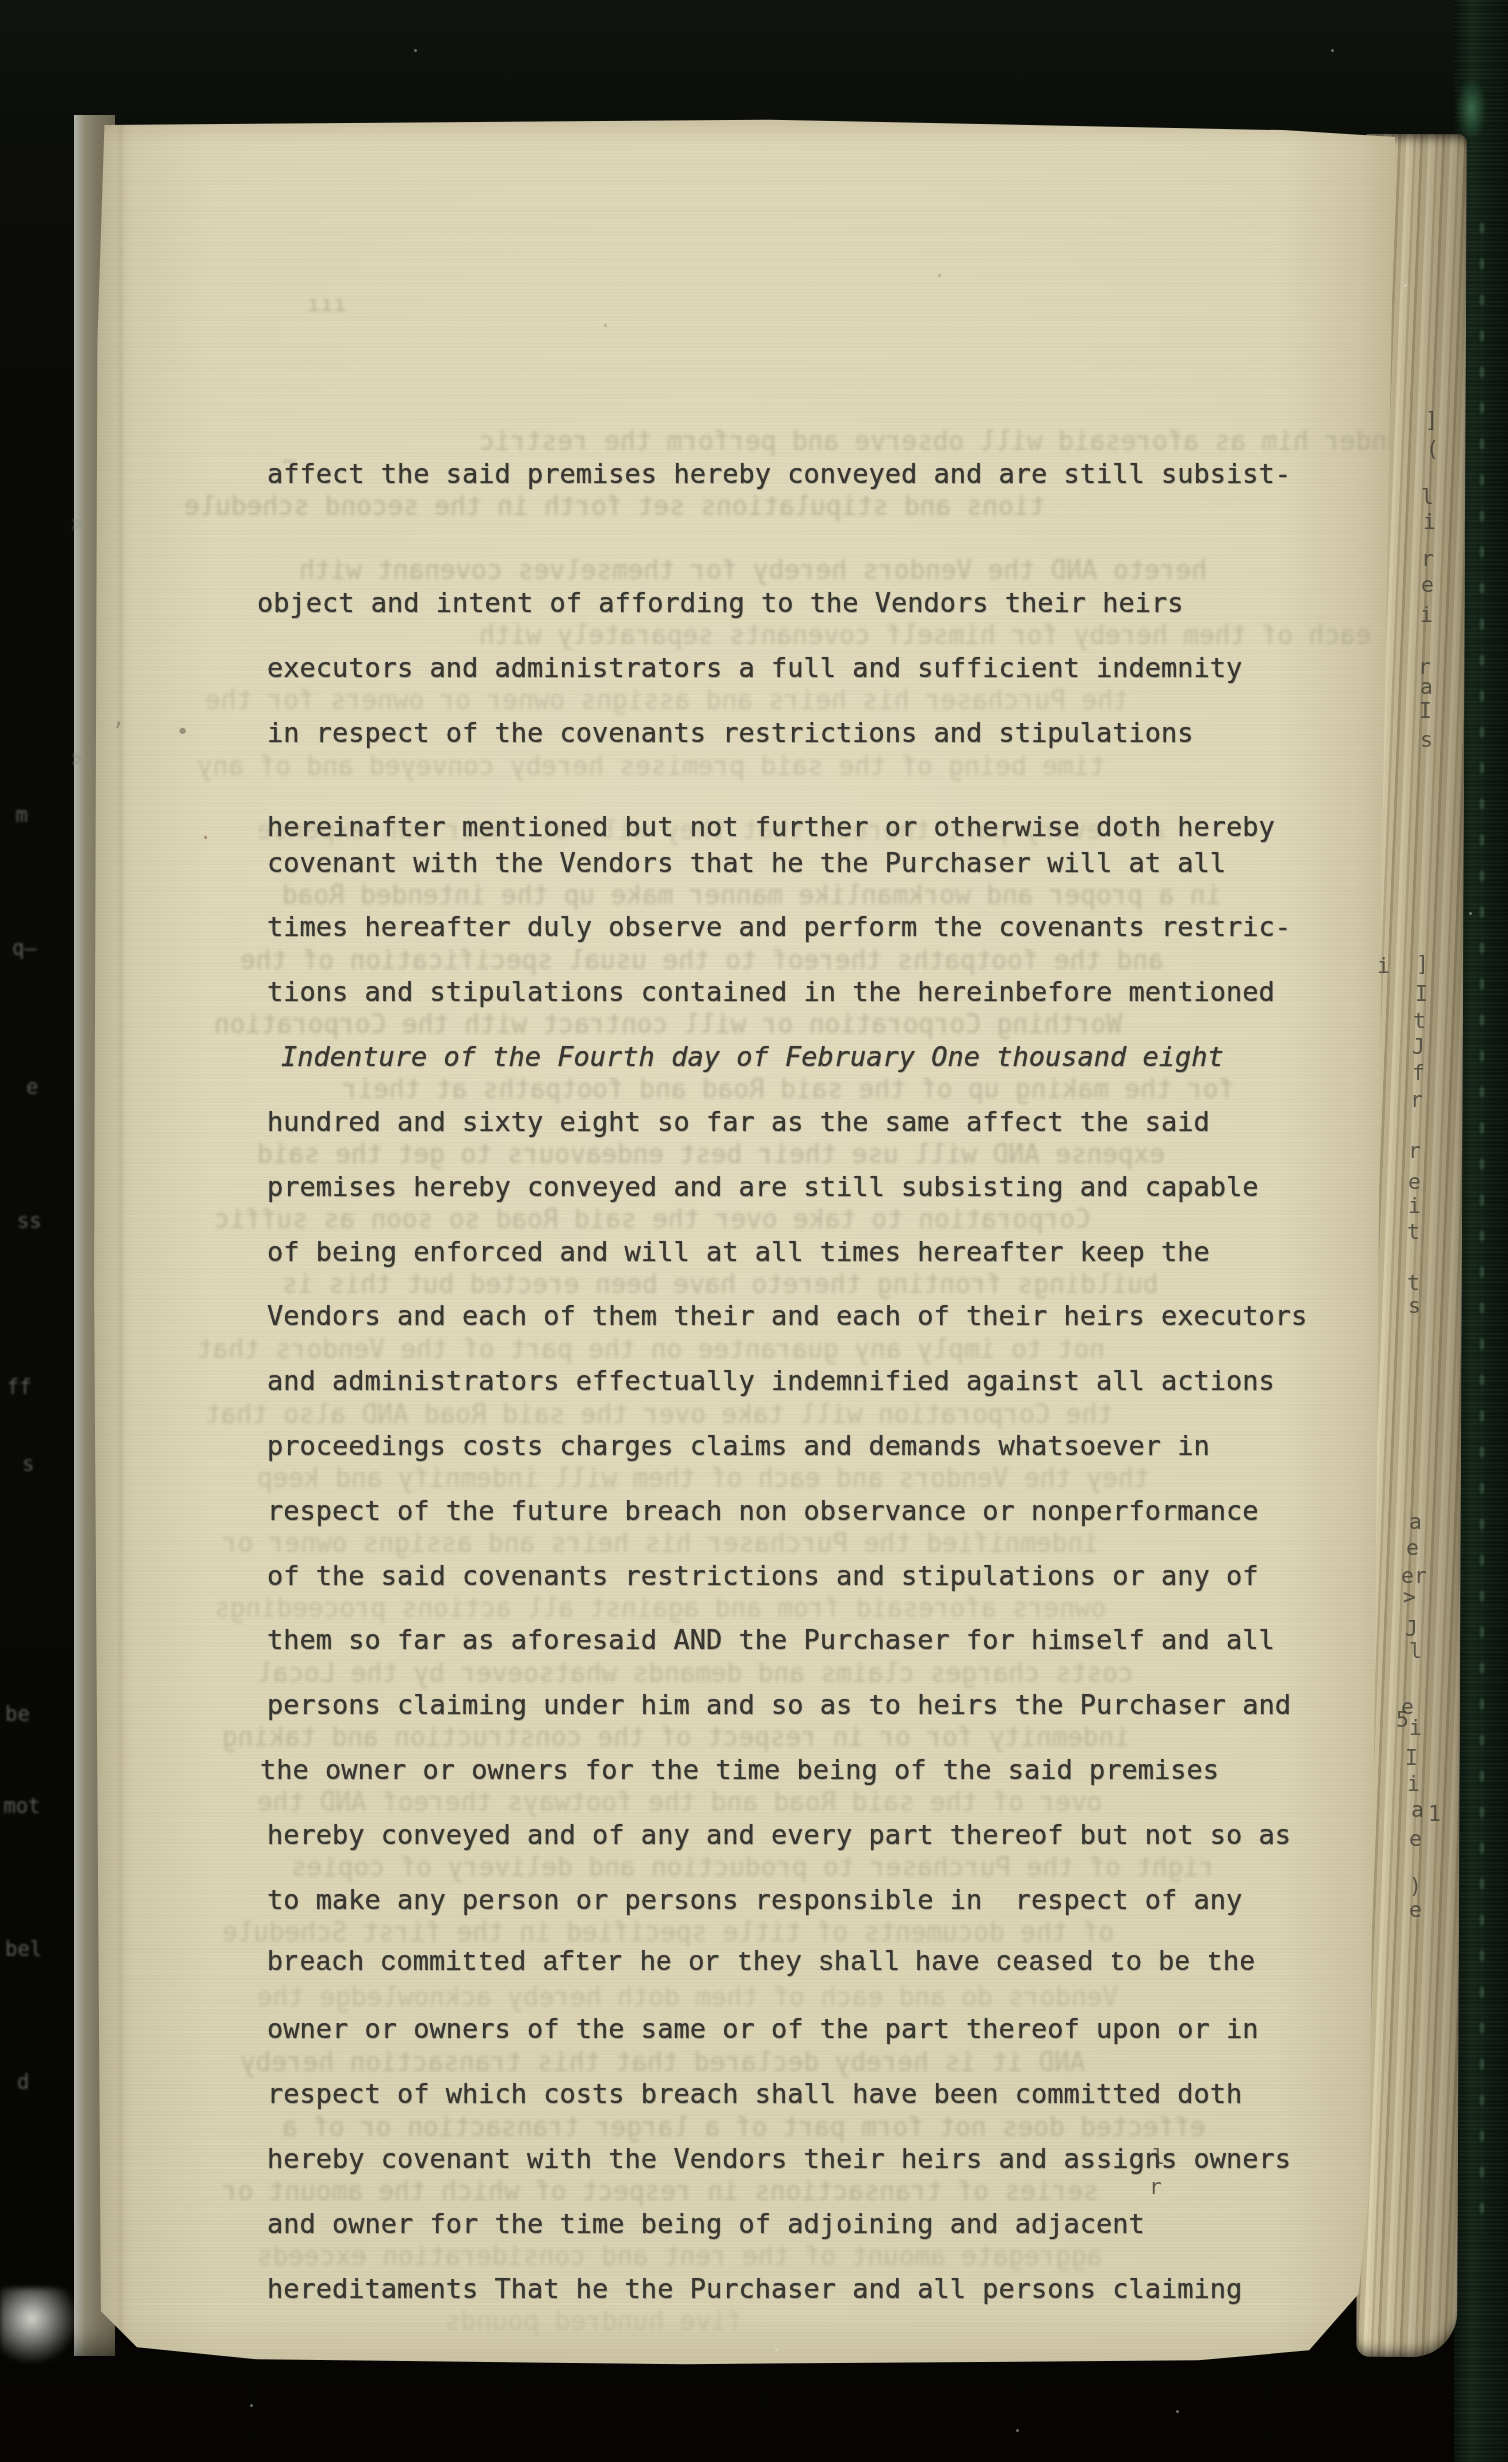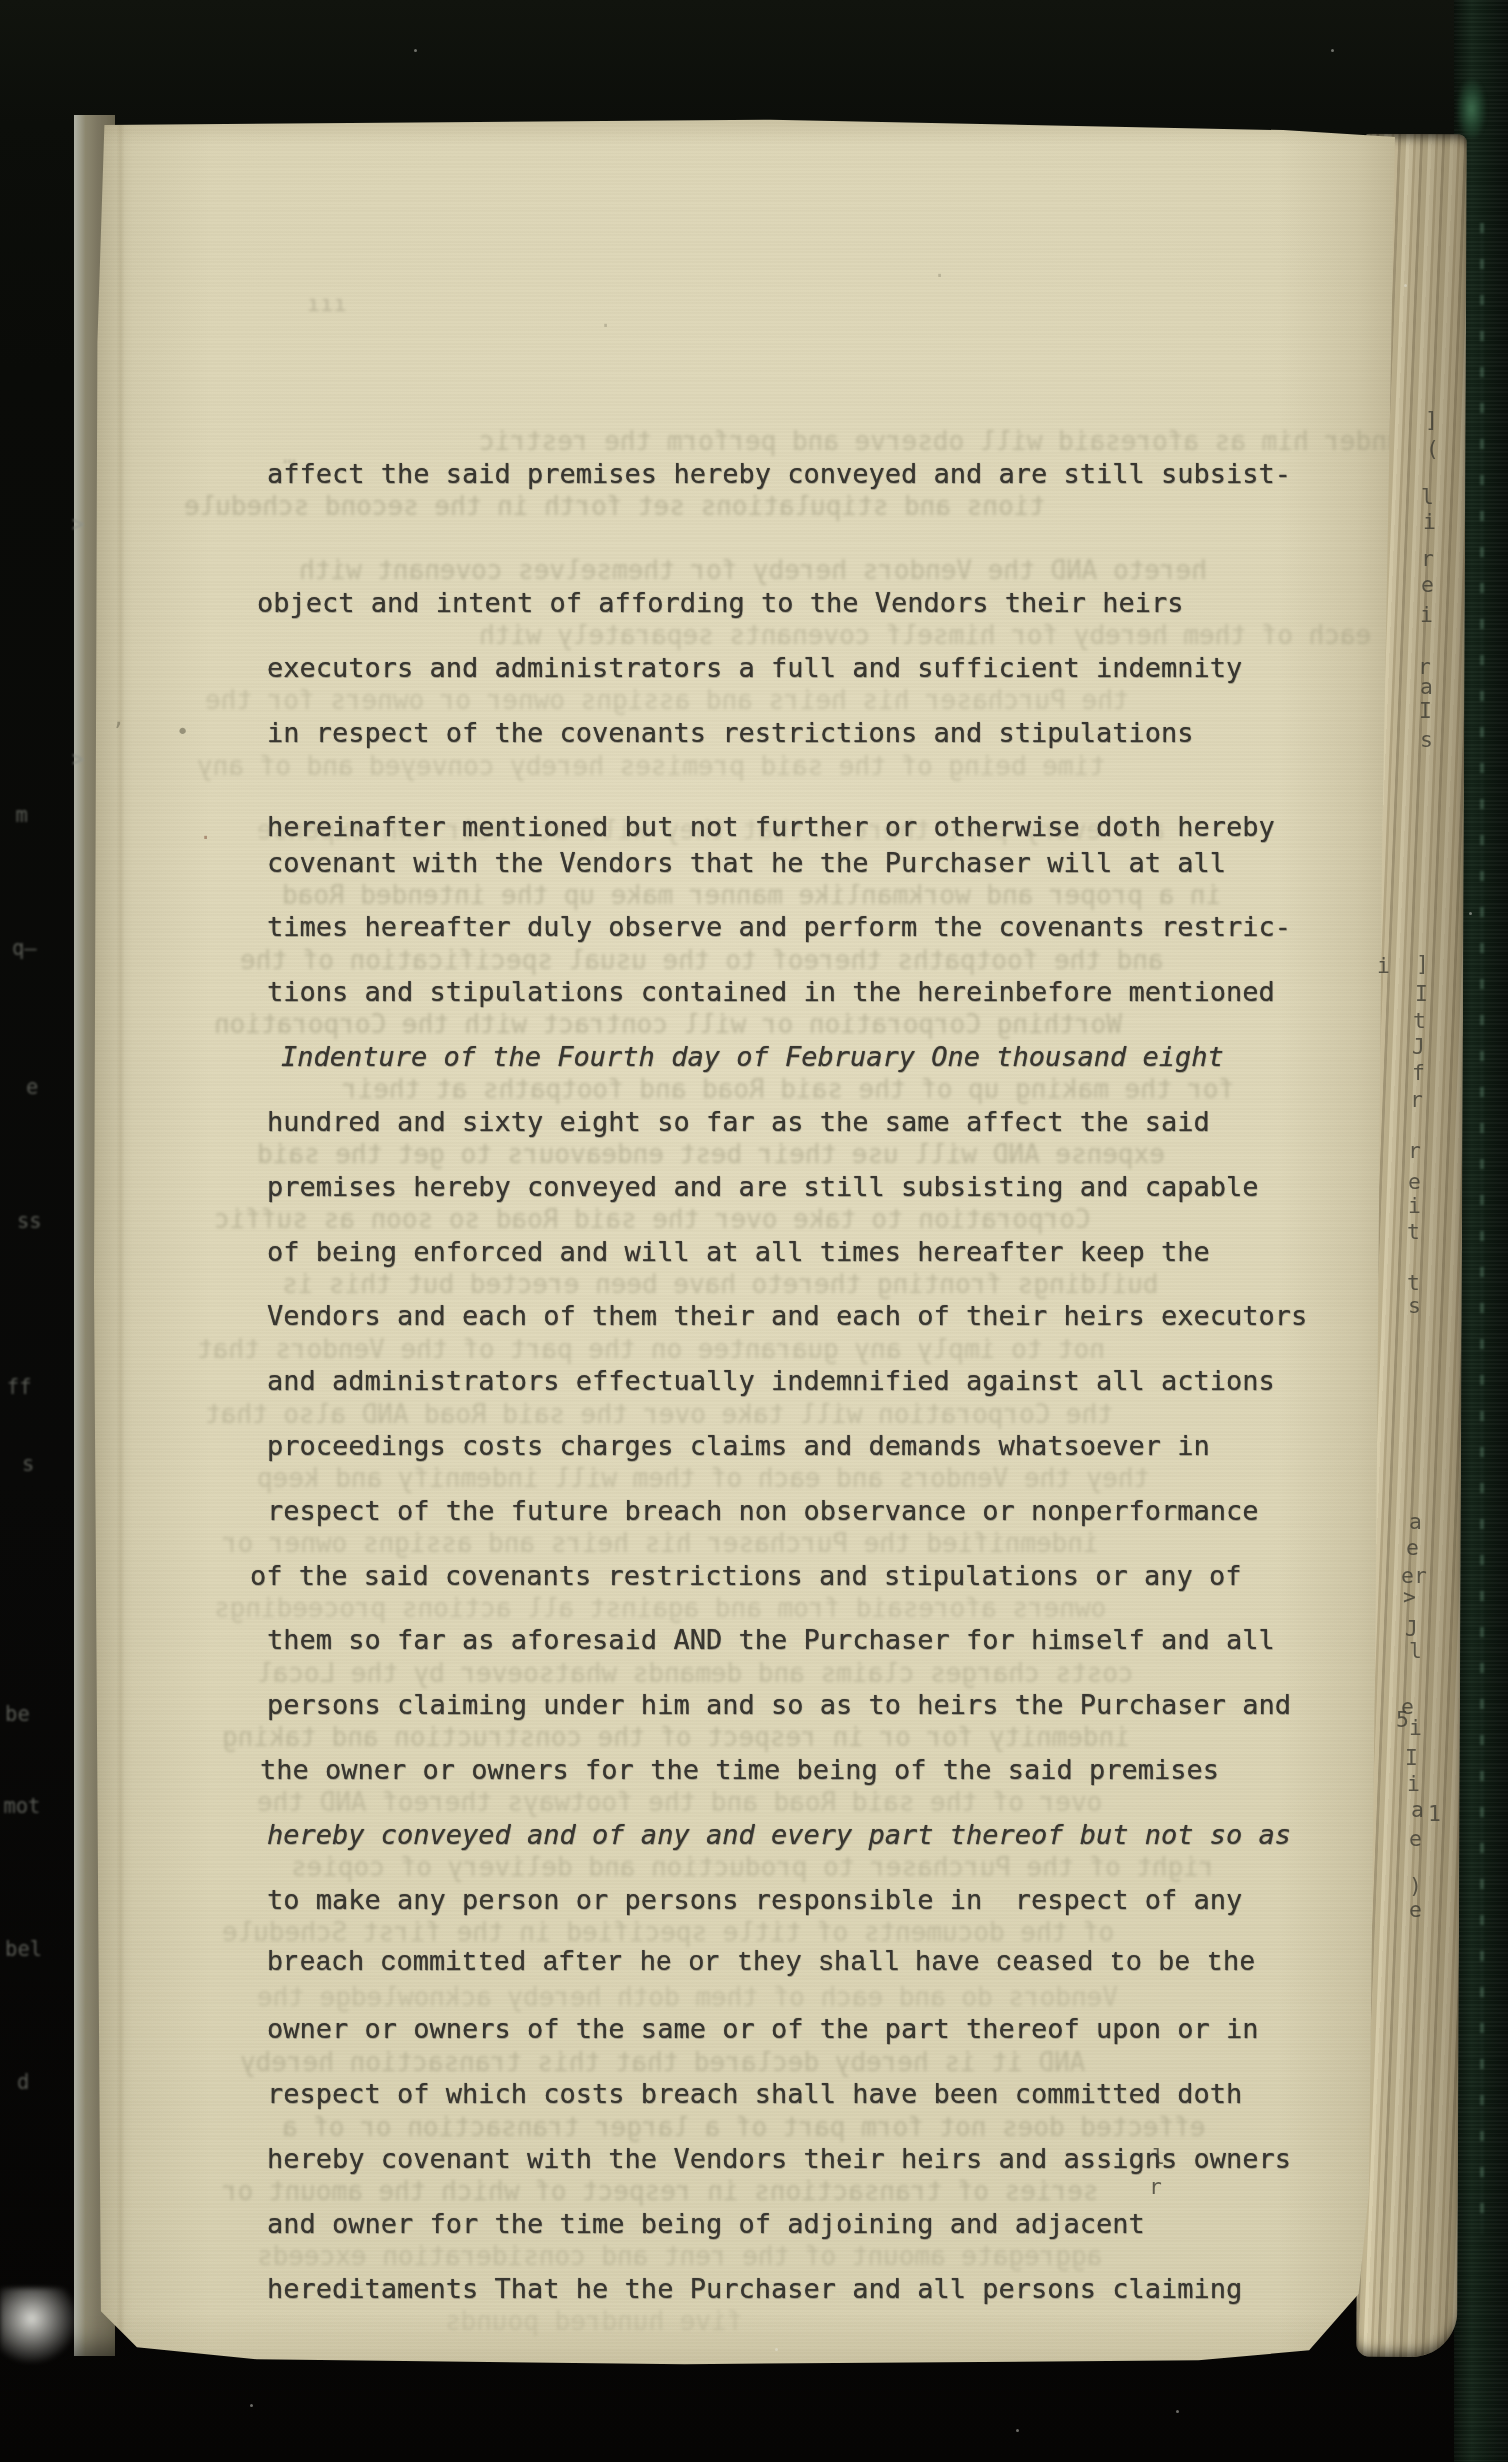--- a/index.html
+++ b/index.html
@@ -116,25 +116,25 @@
         <div class="tline" style="left: 173px; top: 800px;">times hereafter duly observe and perform the covenants restric-</div>
         <div class="tline" style="left: 173px; top: 865px;">tions and stipulations contained in the hereinbefore mentioned</div>
         <div class="tline" style="left: 187px; top: 930px; font-style: italic;">Indenture of the Fourth day of February One thousand eight</div>
         <div class="tline" style="left: 173px; top: 995px;">hundred and sixty eight so far as the same affect the said</div>
         <div class="tline" style="left: 173px; top: 1060px;">premises hereby conveyed and are still subsisting and capable</div>
         <div class="tline" style="left: 173px; top: 1125px;">of being enforced and will at all times hereafter keep the</div>
         <div class="tline" style="left: 173px; top: 1189px;">Vendors and each of them their and each of their heirs executors</div>
         <div class="tline" style="left: 173px; top: 1254px;">and administrators effectually indemnified against all actions</div>
         <div class="tline" style="left: 173px; top: 1319px;">proceedings costs charges claims and demands whatsoever in</div>
         <div class="tline" style="left: 173px; top: 1384px;">respect of the future breach non observance or nonperformance</div>
-        <div class="tline" style="left: 156px; top: 1449px; text-align: center;">of the said covenants restrictions and stipulations or any of</div>
+        <div class="tline" style="left: 173px; top: 1449px; text-align: center;">of the said covenants restrictions and stipulations or any of</div>
         <div class="tline" style="left: 173px; top: 1513px;">them so far as aforesaid AND the Purchaser for himself and all</div>
         <div class="tline" style="left: 173px; top: 1578px;">persons claiming under him and so as to heirs the Purchaser and</div>
         <div class="tline" style="left: 166px; top: 1643px;">the owner or owners for the time being of the said premises</div>
-        <div class="tline" style="left: 173px; top: 1708px; font-style: italic;">hereby conveyed and of any and every part thereof but not so as</div>
+        <div class="tline" style="left: 173px; top: 1708px;">hereby conveyed and of any and every part thereof but not so as</div>
         <div class="tline" style="left: 173px; top: 1773px;">to make any person or persons responsible in  respect of any</div>
         <div class="tline" style="left: 173px; top: 1837px; font-family: Liberation Mono, monospace;">breach committed after he or they shall have ceased to be the</div>
         <div class="tline" style="left: 173px; top: 1902px;">owner or owners of the same or of the part thereof upon or in</div>
         <div class="tline" style="left: 173px; top: 1967px;">respect of which costs breach shall have been committed doth</div>
         <div class="tline" style="left: 173px; top: 2032px;">hereby covenant with the Vendors their heirs and assigns owners</div>
         <div class="tline" style="left: 173px; top: 2097px;">and owner for the time being of adjoining and adjacent</div>
         <div class="tline" style="left: 173px; top: 2162px;">hereditaments That he the Purchaser and all persons claiming</div>
       </div>
   </div>
 

